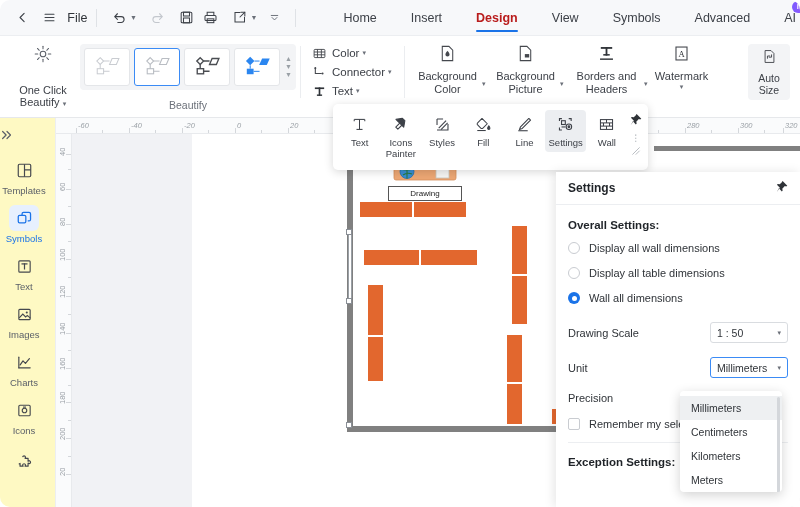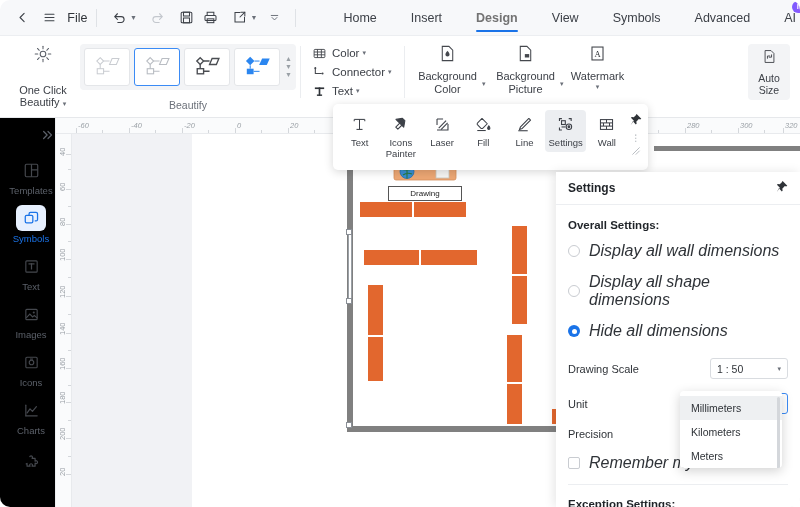--- a/index.html
+++ b/index.html
@@ -40,21 +40,21 @@
   .tb-disabled { color: #c3c7cd; }
 
   .menus { display: flex; align-items: center; margin-left: 22px; gap: 0; height: 36px; }
   .menu-tab {
     position: relative;
     font-size: 12.5px; color: #3d4148;
     padding: 0 17px; height: 36px;
     display: flex; align-items: center;
     cursor: default;
   }
-  .menu-tab.active { color: #737373; font-weight: bold; }
+  .menu-tab.active { color: #b91c1c; font-weight: bold; }
   .menu-tab.active::after {
     content: ""; position: absolute; left: 17px; right: 17px; bottom: 4px;
     height: 2px; background: #1a73e8; border-radius: 1px;
   }
   .ai-tab { padding-right: 4px; }
   .hot-badge {
     position: absolute; top: 1px; right: -14px;
     background: linear-gradient(90deg,#7b5cff,#a855f7);
     color: #fff; font-size: 7.5px; font-weight: bold;
     padding: 1.5px 5px; border-radius: 7px;
@@ -110,22 +110,22 @@
   .autosize {
     margin-left: auto; margin-right: 10px; margin-top: 8px;
     width: 42px; height: 56px; background: #f3f4f6; border-radius: 4px;
     display: flex; flex-direction: column; align-items: center; justify-content: center;
   }
   .autosize .big-lbl { font-size: 10.5px; }
 
   
   .sidebar {
     position: absolute; left: 0; top: 118px; width: 56px; bottom: 0;
-    background: #000000; border-right: 1px solid #eceef1;
-    display: flex; flex-direction: column; align-items: flex-end;
+    background: #fef9c3; border-right: 1px solid #eceef1;
+    display: flex; flex-direction: column; align-items: flex-start;
     padding-top: 6px;
   }
   .sb-expand { height: 24px; display: flex; align-items: center; justify-content: center; color: #5b6069; font-size: 13px; }
   .sb-item {
     width: 48px; margin-top: 9px;
     display: flex; flex-direction: column; align-items: center; gap: 2px;
   }
   .sb-ico {
     width: 30px; height: 26px; border-radius: 6px;
     display: flex; align-items: center; justify-content: center;
@@ -231,21 +231,21 @@
   .sp-radio-row { display: flex; align-items: center; gap: 9px; margin-bottom: 13px; }
   .radio {
     width: 12px; height: 12px; border-radius: 50%;
     border: 1.3px solid #c9ccd1; background: #fff; flex: none;
   }
   .radio.on { border: none; background: #1a73e8; position: relative; }
   .radio.on::after {
     content: ""; position: absolute; left: 3.5px; top: 3.5px;
     width: 5px; height: 5px; border-radius: 50%; background: #fff;
   }
-  .sp-radio-lbl { font-size: 16px; color: #2f3338; font-style: italic; }
+  .sp-radio-lbl { font-size: 11px; color: #2f3338; }
   .sp-field { display: flex; align-items: center; margin-bottom: 14px; }
   .sp-field-lbl { font-size: 11px; color: #2f3338; flex: 1; }
   .sp-select {
     width: 78px; height: 21px; border: 1px solid #d9dce0; border-radius: 3px;
     background: #fff; display: flex; align-items: center;
     padding: 0 6px; font-size: 10.5px; color: #2f3338;
   }
   .sp-select.focus { border: 1.3px solid #3b8bf5; }
   .sp-select .val { flex: 1; }
   .sp-select .cv { font-size: 7px; color: #6b7079; }
@@ -502,20 +502,34 @@
             <path d="M4.5 2.5h7l4 4v11h-11z"></path>
             <rect x="9.3" y="10.6" width="4.6" height="3.6" fill="#45484e" stroke="none"></rect>
           </svg>
       </span>
       <span class="big-lbl">
         <span>Background</span><br><span>Picture</span>
       </span>
       <span class="big-caret-side">▾</span>
     </div>
 
+    <div class="big-btn" style="width:84px">
+      <span class="big-ico">
+        <svg width="19" height="19" viewBox="0 0 20 20" fill="#2f3338" stroke="none">
+            <rect x="4" y="3.2" width="12" height="1.9"></rect>
+            <rect x="9.05" y="3.2" width="1.9" height="9"></rect>
+            <rect x="6.6" y="10.6" width="6.8" height="1.6"></rect>
+            <rect x="3.2" y="15.2" width="13.6" height="1.5"></rect>
+          </svg>
+      </span>
+      <span class="big-lbl">
+        <span>Borders and</span><br><span>Headers</span>
+      </span>
+      <span class="big-caret-side">▾</span>
+    </div>
 
     <div class="big-btn" style="width:66px">
       <span class="big-ico">
         <svg width="19" height="19" viewBox="0 0 20 20" fill="none" stroke="#45484e" stroke-width="1.15">
             <rect x="4.2" y="3.2" width="11.6" height="13.6"></rect>
             <text x="10" y="13.4" font-size="9" fill="#2f3338" stroke="none" text-anchor="middle" font-family="Liberation Serif, serif">A</text>
           </svg>
       </span>
       <span class="big-lbl">Watermark</span>
       <span class="big-caret-bot">▾</span>
@@ -583,38 +597,38 @@
             <rect x="3" y="3.6" width="12" height="10.8" rx="1"></rect>
             <circle cx="11.4" cy="6.9" r="1.1" fill="currentColor" stroke="none"></circle>
             <path d="M3.4 12.6 7.2 8.6l3 3 1.8-1.6 3.2 2.8"></path>
           </svg>
       </span>
       <span class="sb-lbl">Images</span>
     </div>
 
     <div class="sb-item">
       <span class="sb-ico">
+        <svg width="17" height="17" viewBox="0 0 18 18" fill="none" stroke="currentColor" stroke-width="1.25" stroke-linecap="round" stroke-linejoin="round">
+            <polyline points="3,14.6 3,3.4"></polyline>
+            <polyline points="3,14.6 15,14.6"></polyline>
+            <polyline points="4.4,11.6 7.4,7.2 10,10 14.2,5"></polyline>
+          </svg>
+      </span>
+      <span class="sb-lbl">Charts</span>
+    </div>
+
+    <div class="sb-item">
+      <span class="sb-ico">
         <svg width="17" height="17" viewBox="0 0 18 18" fill="none" stroke="currentColor" stroke-width="1.2">
             <rect x="3" y="3.4" width="12" height="11.2" rx="1.2"></rect>
             <circle cx="9" cy="9" r="2.4"></circle>
             <rect x="7.4" y="4.8" width="3.2" height="1.2" fill="currentColor" stroke="none"></rect>
           </svg>
       </span>
       <span class="sb-lbl">Icons</span>
-    </div>
-
-    <div class="sb-item">
-      <span class="sb-ico">
-        <svg width="17" height="17" viewBox="0 0 18 18" fill="none" stroke="currentColor" stroke-width="1.25" stroke-linecap="round" stroke-linejoin="round">
-            <polyline points="3,14.6 3,3.4"></polyline>
-            <polyline points="3,14.6 15,14.6"></polyline>
-            <polyline points="4.4,11.6 7.4,7.2 10,10 14.2,5"></polyline>
-          </svg>
-      </span>
-      <span class="sb-lbl">Charts</span>
     </div>
 
     <div class="sb-item" style="margin-top:13px">
       <span class="sb-ico">
         <svg width="17" height="17" viewBox="0 0 18 18" fill="none" stroke="#45484e" stroke-width="1.25" stroke-linejoin="round">
             <path d="M7 3.2a1.6 1.6 0 0 1 3.1 0c0 .7-.5 1-.5 1.4h3.2v3c.4 0 .7-.5 1.4-.5a1.6 1.6 0 0 1 0 3.1c-.7 0-1-.5-1.4-.5v3.2H9.6c0-.4.5-.7.5-1.4a1.6 1.6 0 0 0-3.1 0c0 .7.5 1 .5 1.4H4.3V10c-.4 0-.7.5-1.4.5"></path>
           </svg>
       </span>
     </div>
   </div>
@@ -857,21 +871,21 @@
     </div>
 
     <div class="ft-btn">
       <span class="ft-ico">
         <svg width="17" height="17" viewBox="0 0 18 18" fill="none" stroke="#3d4148" stroke-width="1.15">
             <path d="M3.2 3.2h6.4M3.2 3.2v6.4M3.2 14.8h11.6v-6.4"></path>
             <line x1="5" y1="12.8" x2="12.8" y2="5"></line>
             <line x1="7.4" y1="14.4" x2="14.4" y2="7.4"></line>
           </svg>
       </span>
-      <span class="ft-lbl">Laser</span>
+      <span class="ft-lbl">Styles</span>
     </div>
 
     <div class="ft-btn">
       <span class="ft-ico">
         <svg width="17" height="17" viewBox="0 0 18 18" fill="none" stroke="#3d4148" stroke-width="1.1" stroke-linejoin="round">
             <path d="M7.4 2.6 13 8.2 8.4 12.8a1.6 1.6 0 0 1-2.3 0L2.8 9.5a1.6 1.6 0 0 1 0-2.3z"></path>
             <path d="M14.6 10.4c.9 1.3 1.2 2 1.2 2.6a1.2 1.2 0 0 1-2.4 0c0-.6.3-1.3 1.2-2.6z" fill="#3d4148"></path>
             <line x1="2.4" y1="15.4" x2="11.4" y2="15.4"></line>
           </svg>
       </span>
@@ -944,25 +958,25 @@
 
     <div class="sp-body">
       <div class="sp-section">Overall Settings:</div>
 
       <div class="sp-radio-row">
         <span class="radio"></span>
         <span class="sp-radio-lbl">Display all wall dimensions</span>
       </div>
       <div class="sp-radio-row">
         <span class="radio"></span>
-        <span class="sp-radio-lbl">Display all shape dimensions</span>
+        <span class="sp-radio-lbl">Display all table dimensions</span>
       </div>
       <div class="sp-radio-row">
         <span class="radio on"></span>
-        <span class="sp-radio-lbl">Hide all dimensions</span>
+        <span class="sp-radio-lbl">Wall all dimensions</span>
       </div>
 
       <div class="sp-field" style="margin-top:18px">
         <span class="sp-field-lbl">Drawing Scale</span>
         <span class="sp-select">
           <span class="val">1 : 50</span>
           <span class="cv">▾</span>
         </span>
       </div>
 
@@ -986,20 +1000,23 @@
       <div class="sp-divider"></div>
 
       <div class="sp-section">Exception Settings:</div>
     </div>
 
     <div class="dropdown">
       <div class="dd-item hl">
         <span>Millimeters</span>
       </div>
       <div class="dd-item">
+        <span>Centimeters</span>
+      </div>
+      <div class="dd-item">
         <span>Kilometers</span>
       </div>
       <div class="dd-item">
         <span>Meters</span>
       </div>
       <div class="dd-scroll"></div>
     </div>
   </div>
 
 </div>

